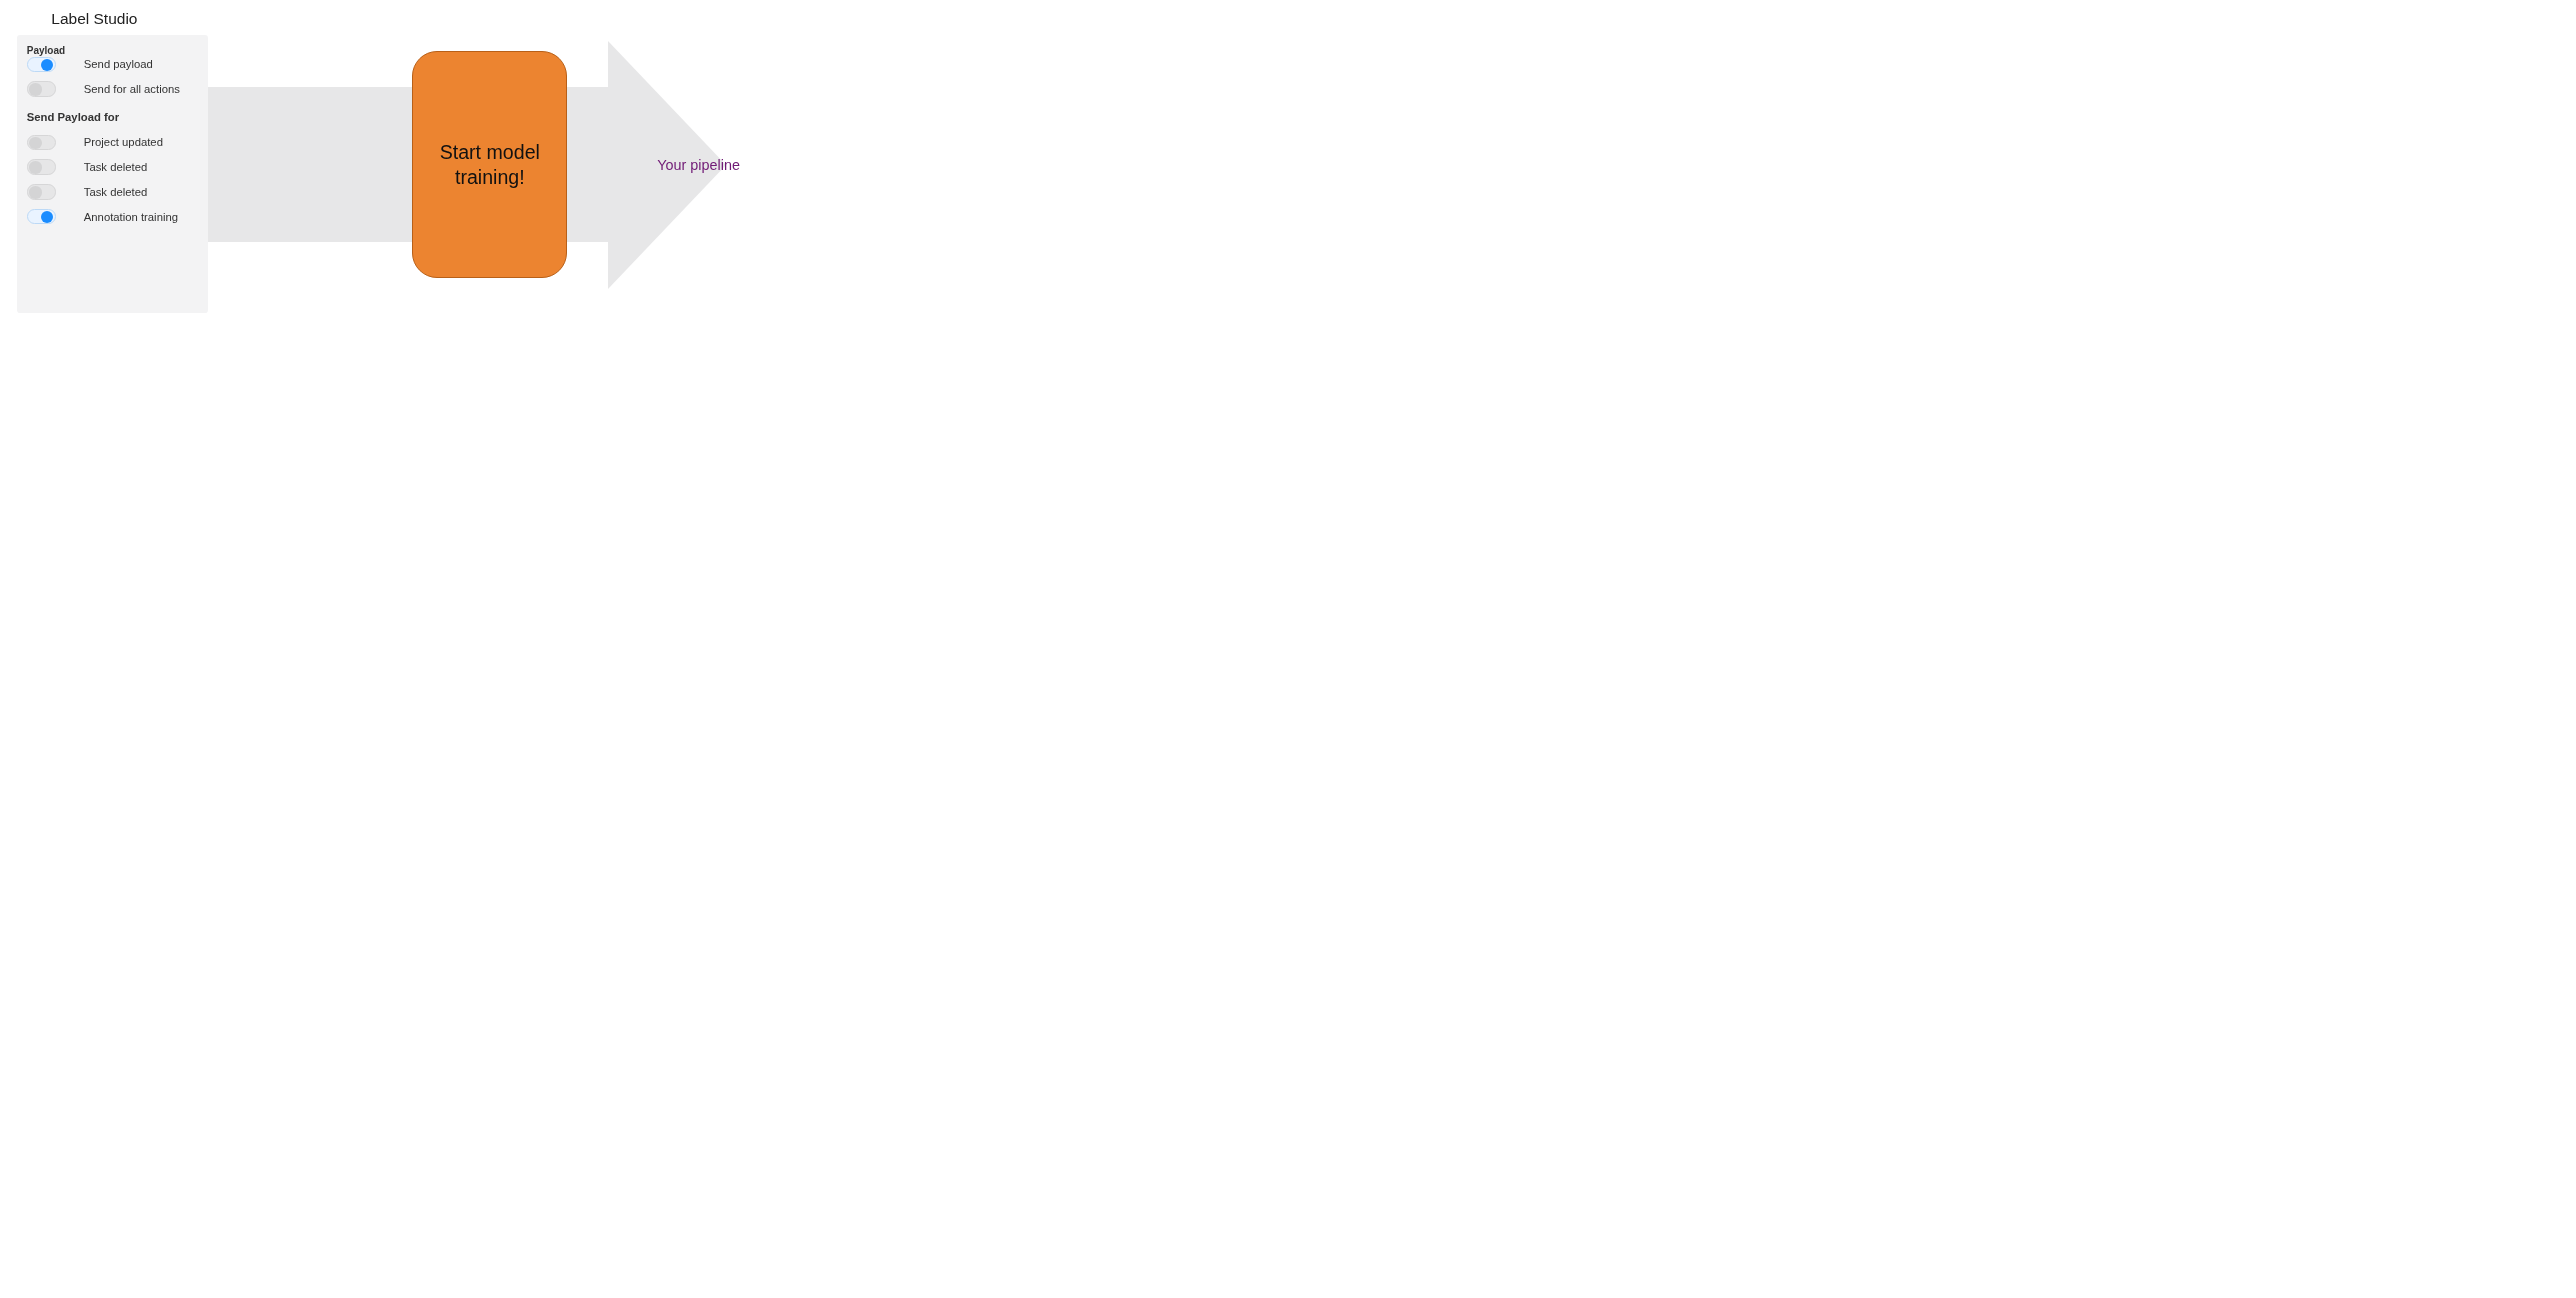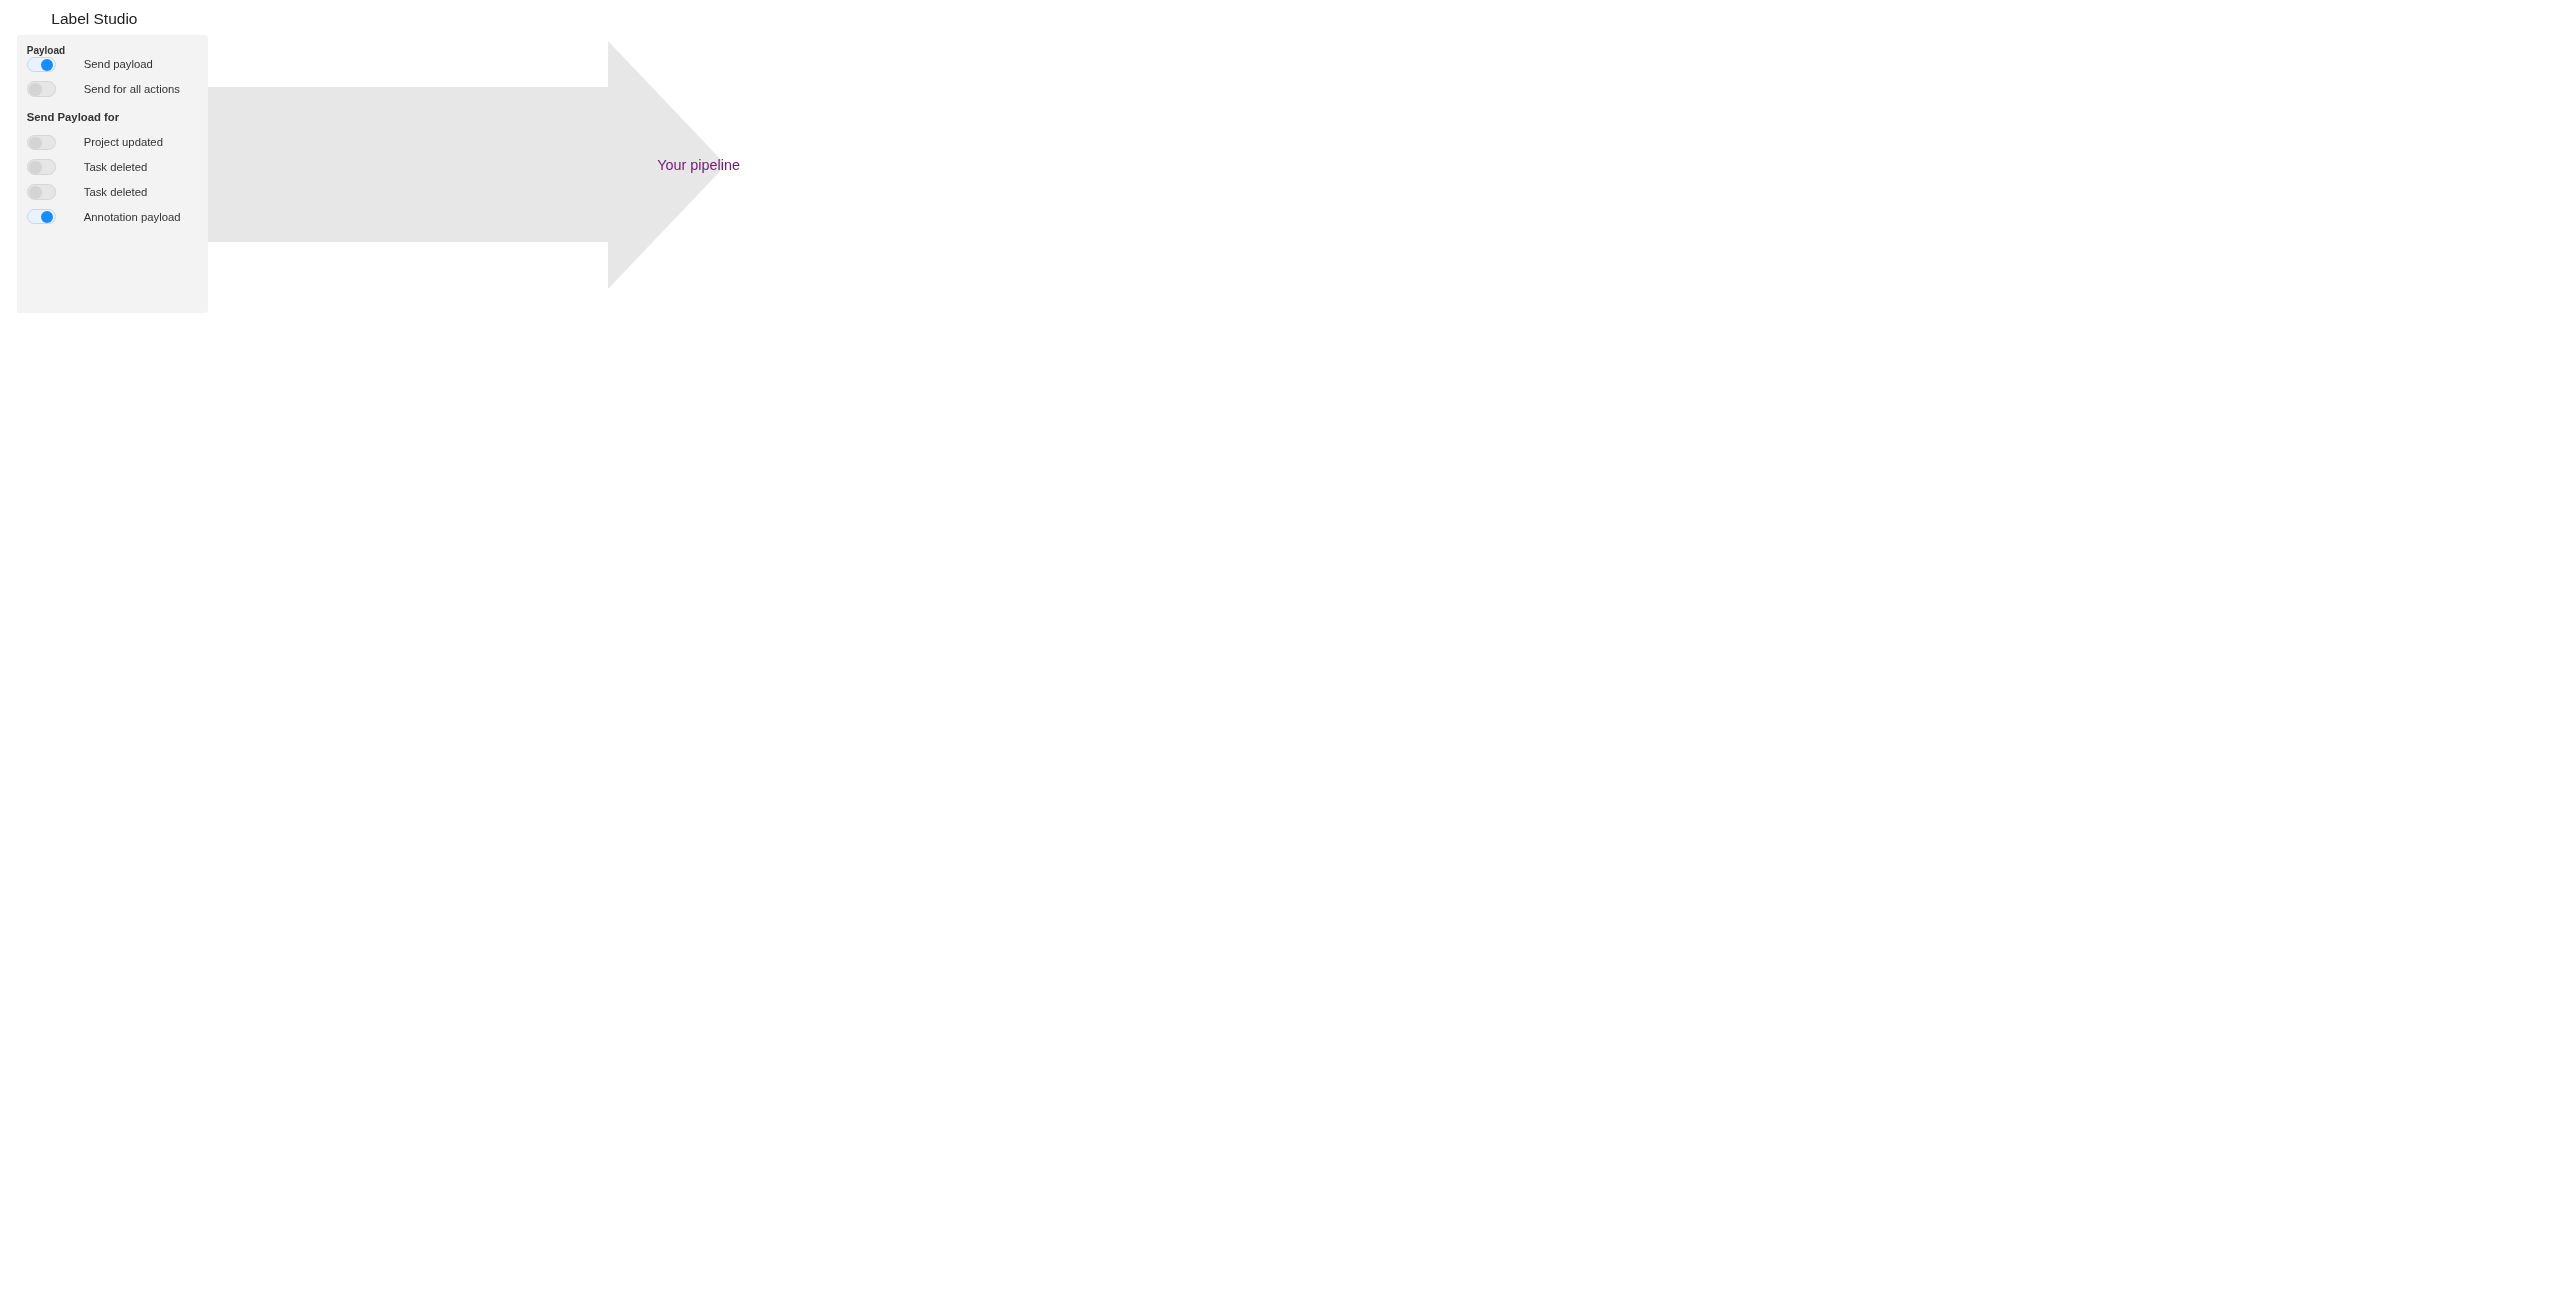--- a/index.html
+++ b/index.html
@@ -176,24 +176,27 @@
     <div class="toggle-row">
       <div class="toggle off">
           <div class="knob"></div>
         </div>
       <div class="toggle-label">Task deleted</div>
     </div>
     <div class="toggle-row">
       <div class="toggle on">
           <div class="knob"></div>
         </div>
-      <div class="toggle-label">Annotation payload</div>
+      <div class="toggle-label">Annotation training</div>
     </div>
   </div>
 
   <div class="arrow-band"></div>
   <div class="arrow-head"></div>
   <div class="pipeline-label">Your pipeline</div>
 
 
+  <div class="step-box step2">
+    <div class="step-text">Start model training!</div>
+  </div>
 
 </div>
 
 
 </body></html>

